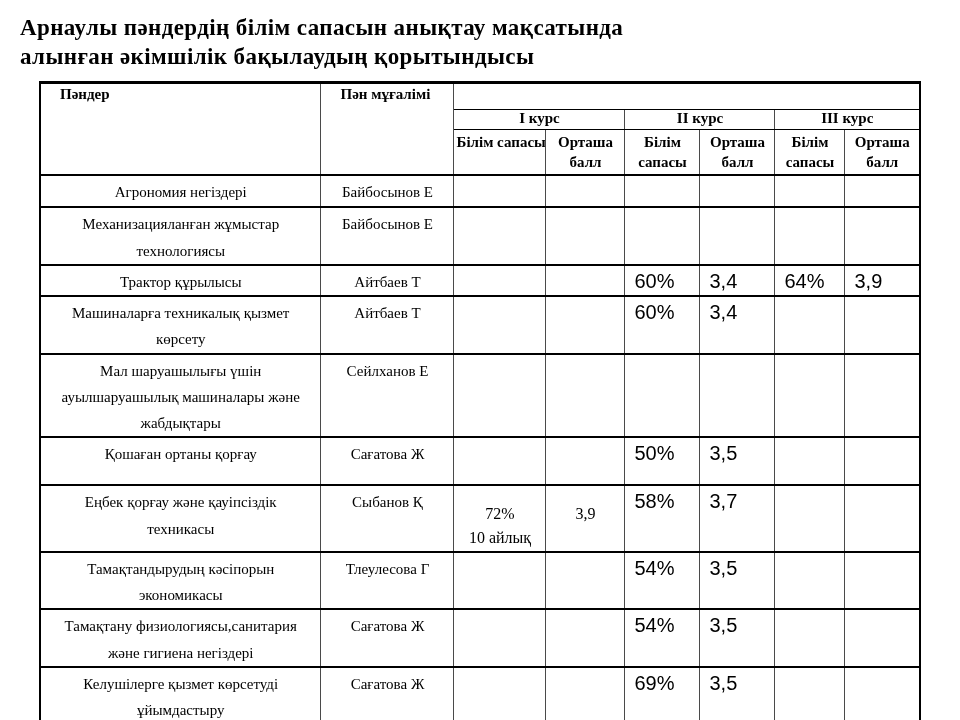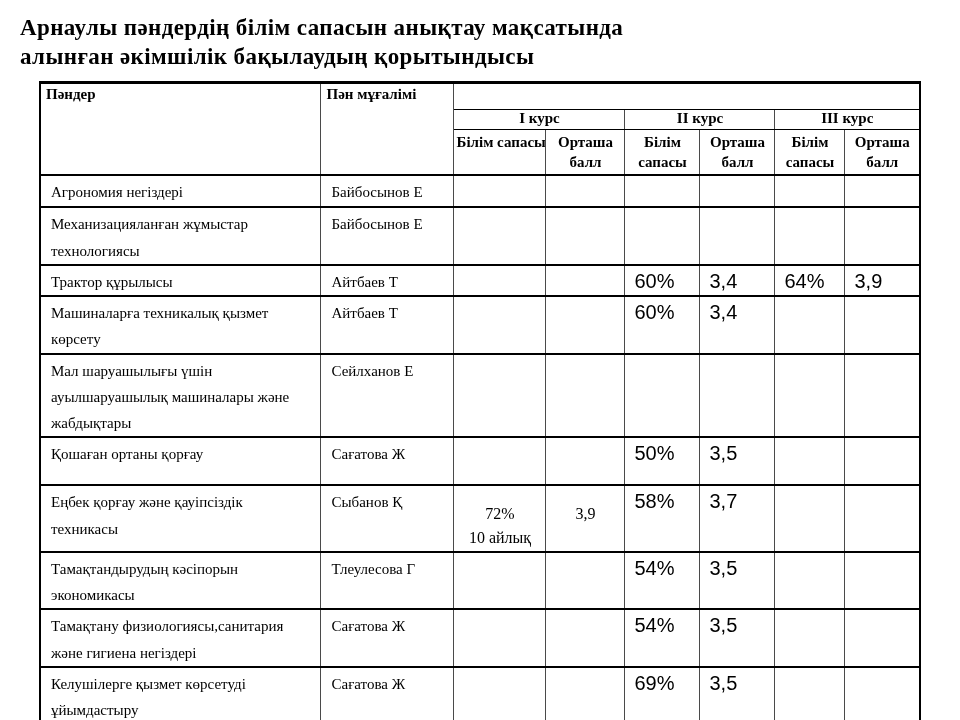--- a/index.html
+++ b/index.html
@@ -38,26 +38,26 @@
     vertical-align: top;
     padding: 2px 4px;
     font-size: 15px;
     overflow: hidden;
   }
   thead td, thead th {
     border-top-width: 1px;
     border-bottom-width: 1px;
     font-weight: bold;
   }
-  th { text-align: left; padding-left: 5px; }
+  th { text-align: left; padding-left: 19px; }
   .course-head { text-align: center; height: 20px; padding: 0; }
   .sub-head { text-align: center; line-height: 1.35; }
   .nowrap { white-space: nowrap; padding-left: 2px; padding-right: 2px; }
 
-  td.subject, td.teacher { text-align: left; line-height: 1.75; padding: 3px 10px 0 10px; }
+  td.subject, td.teacher { text-align: center; line-height: 1.75; padding: 3px 10px 0 10px; }
   td.val {
     font-family: "Liberation Sans", sans-serif;
     font-size: 20px;
     text-align: left;
     padding: 3px 2px 0 9px;
     line-height: 1.2;
   }
   td.typed {
     font-family: "Liberation Serif", serif;
     font-size: 16px;

